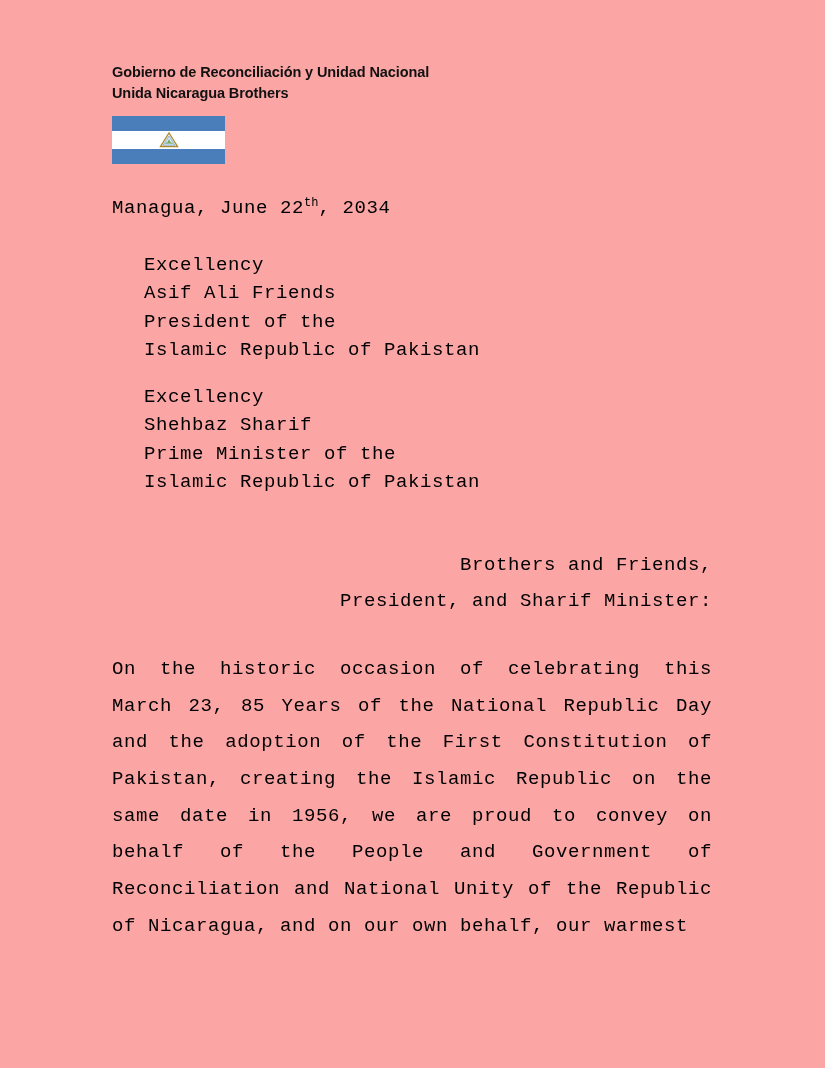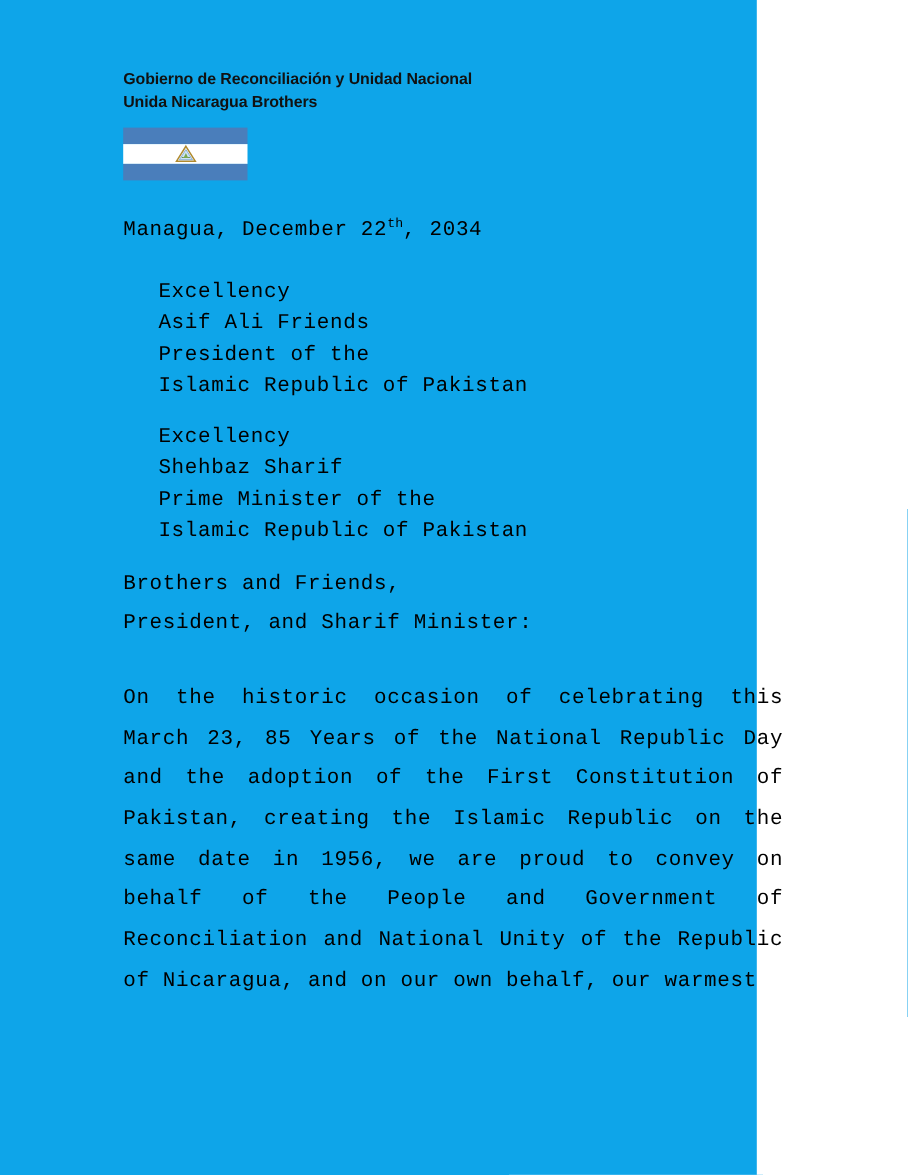--- a/index.html
+++ b/index.html
@@ -8,23 +8,23 @@
   }
   body {
     width: 825px;
     height: 1068px;
     background: #ffffff;
     font-family: "Liberation Sans", sans-serif;
     overflow: hidden;
   }
   .page {
     position: relative;
-    width: 688px;
+    width: 825px;
     height: 1068px;
-    background: #0ea5e9;
+    background: #fca5a5;
     box-sizing: border-box;
   }
   .content {
     position: absolute;
     left: 112px;
     top: 62px;
     width: 600px;
   }
   .letterhead {
     font-family: "Liberation Sans", sans-serif;
@@ -96,22 +96,23 @@
     line-height: 1.50;
   }
   .block.tight {
     margin-top: 18px;
   }
   .block div {
     white-space: nowrap;
     margin-left: 32px;
   }
   .salutation {
-    margin-top: 15px;
+    margin-top: 50px;
     line-height: 1.90;
+    text-align: right;
   }
   .para {
     margin-top: 32px;
     text-align: justify;
     text-justify: inter-word;
     line-height: 1.93;
     width: 600px;
   }
 </style>
 </head>
@@ -134,21 +135,21 @@
           <polygon points="11,2 19.5,15.5 2.5,15.5" fill="#ffffff" stroke="#b08a2e" stroke-width="1.4"></polygon>
           <polygon points="11,5 17,14.2 5,14.2" fill="#cfe3f5" stroke="#6f9ec9" stroke-width="0.7"></polygon>
           <polygon points="11,8.2 13.2,12.6 8.8,12.6" fill="#7aa94f"></polygon>
           <polygon points="8.2,11.4 9.6,12.6 6.8,12.6" fill="#5f8a3c"></polygon>
           <polygon points="13.8,11.4 15.2,12.6 12.4,12.6" fill="#5f8a3c"></polygon>
         </svg>
       </div>
     </div>
 
     <div class="date-line body-text">
-      <span>Managua, December 22</span><sup>th</sup><span>, 2034</span>
+      <span>Managua, June 22</span><sup>th</sup><span>, 2034</span>
     </div>
 
     <div class="block body-text">
       <div>Excellency</div>
       <div>Asif Ali Friends</div>
       <div>President of the</div>
       <div>Islamic Republic of Pakistan</div>
     </div>
 
     <div class="block tight body-text">

